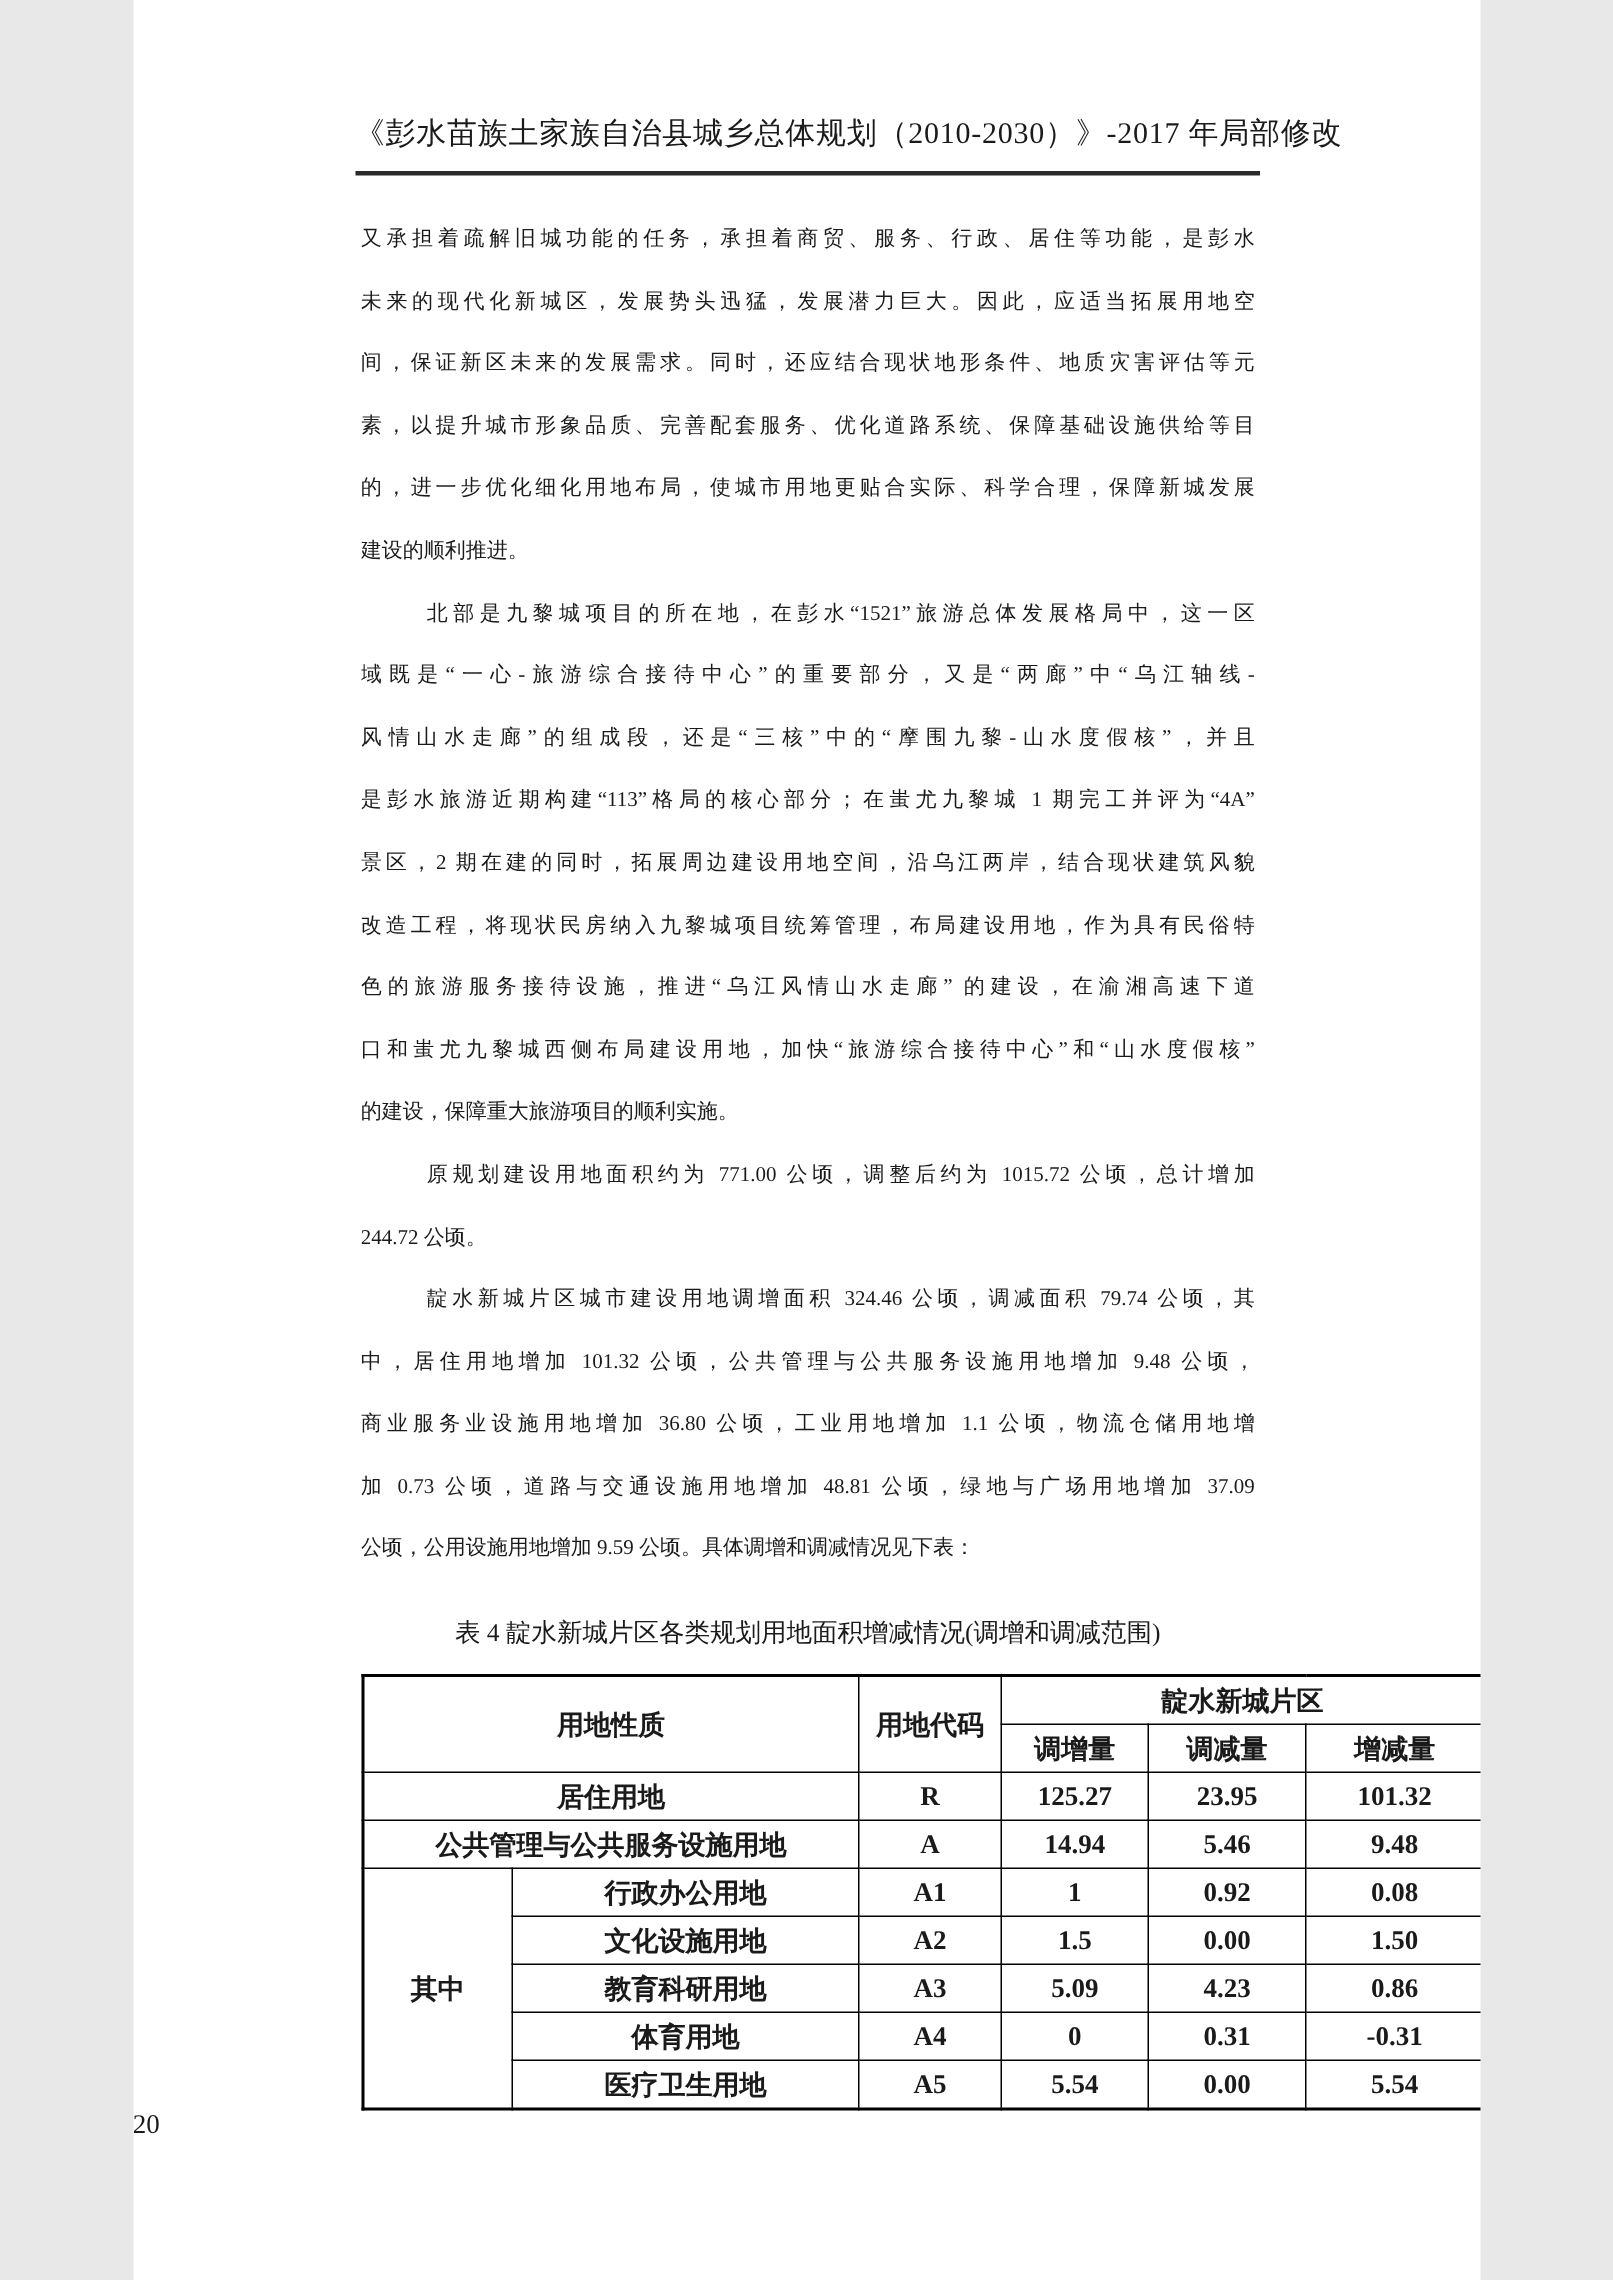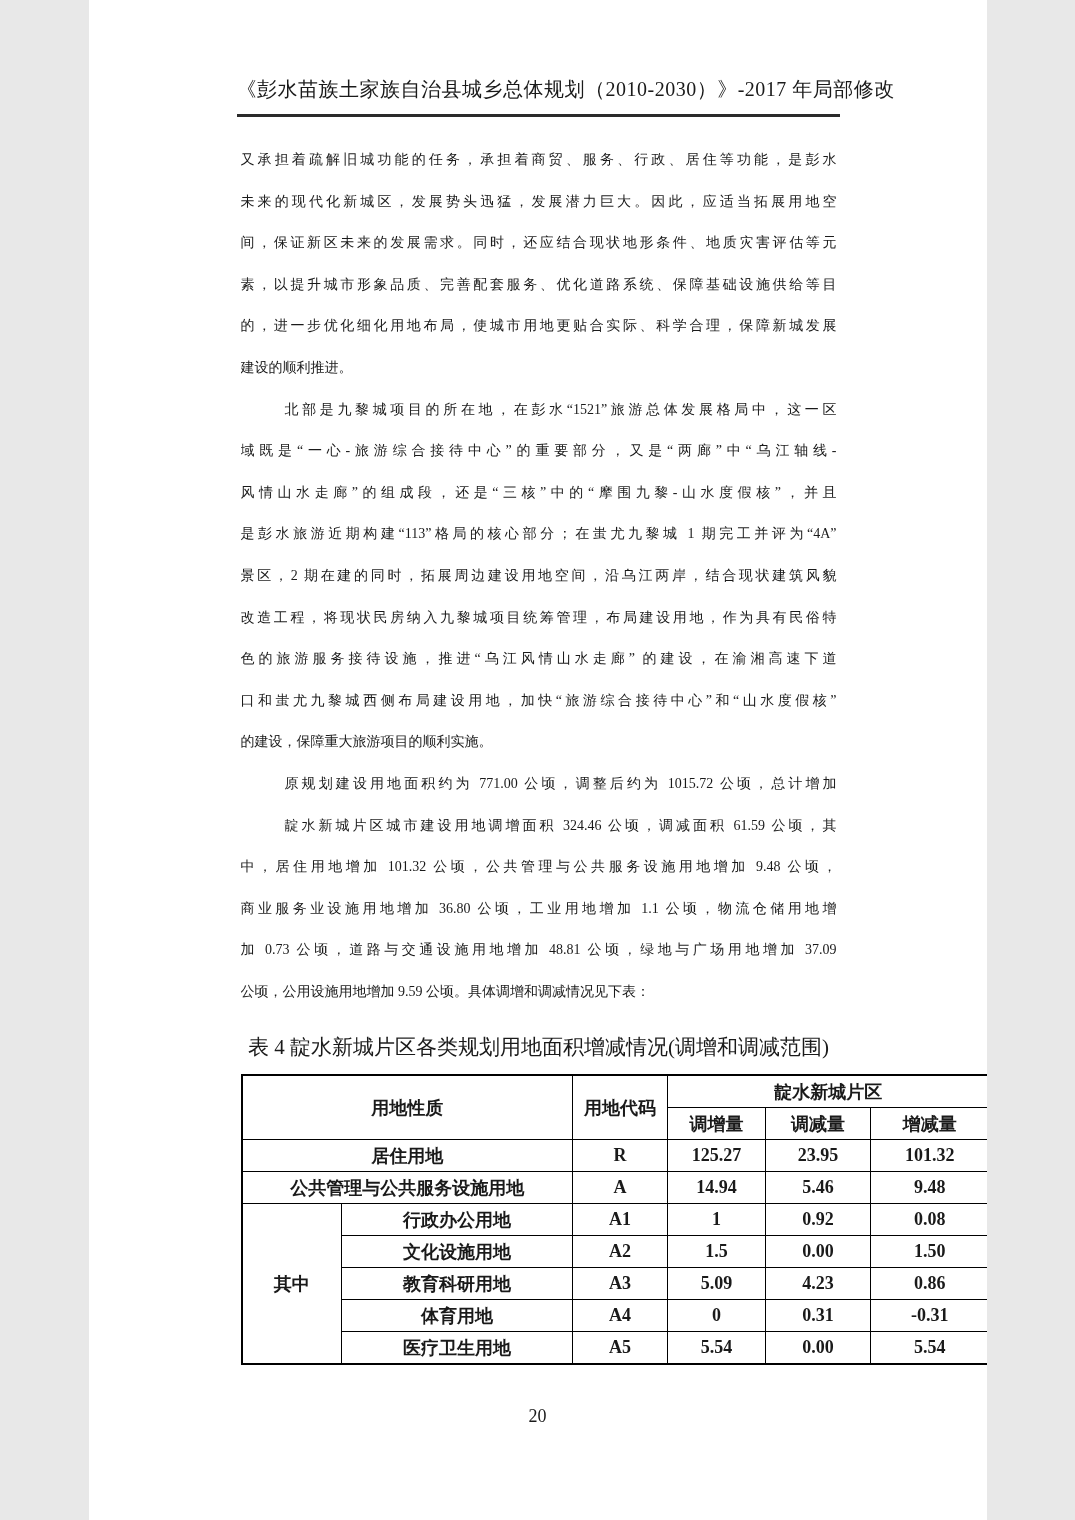--- a/index.html
+++ b/index.html
@@ -50,21 +50,21 @@
     text-justify: inter-ideograph;
     overflow: hidden;
     white-space: nowrap;
   }
   .line.indent { padding-left: 44px; }
   .line.last { text-align-last: left; }
   .table-caption {
     margin-top: 24px;
     margin-bottom: 6px;
     text-align: center;
-    font-size: 21px;
+    font-size: 17px;
     line-height: 22px;
   }
   table.land-table {
     border-collapse: collapse;
     table-layout: fixed;
     width: 748px;
     border: 2px solid #000;
     margin-top: 16px;
   }
   table.land-table th, table.land-table td {
@@ -83,21 +83,20 @@
     font-size: 18px;
     font-weight: bold;
     height: 31px;
   }
   td.usage-label { font-size: 18px; }
   .page-number {
     position: absolute;
     left: 0;
     right: 0;
     top: 1406px;
-    text-align: center;
     font-size: 18px;
   }
 </style>
 </head>
 <body>
 
 <div class="page">
 
   <div class="doc-header">
     <div class="title">《彭水苗族土家族自治县城乡总体规划（2010-2030）》-2017 年局部修改</div>
@@ -121,23 +120,24 @@
           <div class="line">风情山水走廊”的组成段，还是“三核”中的“摩围九黎-山水度假核”，并且</div>
           <div class="line">是彭水旅游近期构建“113”格局的核心部分；在蚩尤九黎城 1 期完工并评为“4A”</div>
           <div class="line">景区，2 期在建的同时，拓展周边建设用地空间，沿乌江两岸，结合现状建筑风貌</div>
           <div class="line">改造工程，将现状民房纳入九黎城项目统筹管理，布局建设用地，作为具有民俗特</div>
           <div class="line">色的旅游服务接待设施，推进“乌江风情山水走廊” 的建设，在渝湘高速下道</div>
           <div class="line">口和蚩尤九黎城西侧布局建设用地，加快“旅游综合接待中心”和“山水度假核”</div>
           <div class="line last">的建设，保障重大旅游项目的顺利实施。</div>
         </div>
         <div class="paragraph">
           <div class="line indent">原规划建设用地面积约为 771.00 公顷，调整后约为 1015.72 公顷，总计增加</div>
-        </div>
-        <div class="paragraph">
-          <div class="line indent">靛水新城片区城市建设用地调增面积 324.46 公顷，调减面积 61.59 公顷，其</div>
+          <div class="line last">244.72 公顷。</div>
+        </div>
+        <div class="paragraph">
+          <div class="line indent">靛水新城片区城市建设用地调增面积 324.46 公顷，调减面积 79.74 公顷，其</div>
           <div class="line">中，居住用地增加 101.32 公顷，公共管理与公共服务设施用地增加 9.48 公顷，</div>
           <div class="line">商业服务业设施用地增加 36.80 公顷，工业用地增加 1.1 公顷，物流仓储用地增</div>
           <div class="line">加 0.73 公顷，道路与交通设施用地增加 48.81 公顷，绿地与广场用地增加 37.09</div>
           <div class="line last">公顷，公用设施用地增加 9.59 公顷。具体调增和调减情况见下表：</div>
         </div>
       </div>
 
     <div class="table-caption">表 4 靛水新城片区各类规划用地面积增减情况(调增和调减范围)</div>
 
     <table class="land-table">

